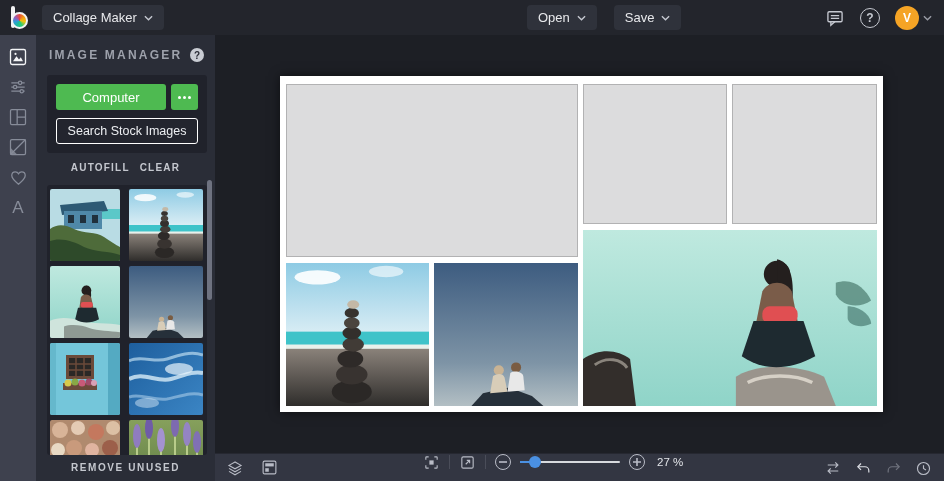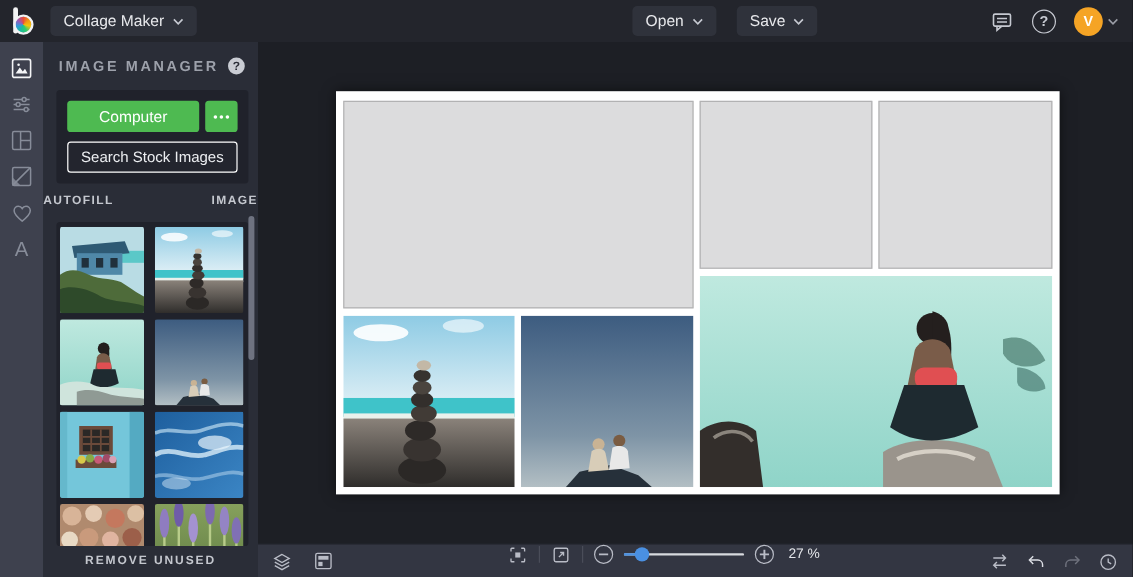--- a/index.html
+++ b/index.html
@@ -43,21 +43,21 @@
   .inner-box { position:absolute; left:11px; top:40px; width:160px; height:78px; background:#20222b;
     border-radius:3px; padding:9px; display:flex; flex-direction:column; gap:8px; }
   .btn-row { display:flex; gap:5px; }
   .green-btn { flex:1; height:26px; background:#4eba51; border:none; border-radius:3px; color:#fff;
     font-size:13px; font-family:inherit; cursor:pointer; }
   .more-btn { width:27px; height:26px; background:#4eba51; border:none; border-radius:3px; cursor:pointer;
     display:flex; align-items:center; justify-content:center; gap:2px; }
   .more-btn i { width:3px; height:3px; border-radius:50%; background:#fff; }
   .search-btn { height:28px; background:#23252e; border:1px solid #ffffff; border-radius:3px; color:#eceef1;
     font-size:12.5px; font-family:inherit; cursor:pointer; }
-  .fill-row { position:absolute; left:0; top:127px; width:179px; display:flex; justify-content:space-between; gap:10px; }
+  .fill-row { position:absolute; left:0; top:127px; width:179px; display:flex; justify-content:center; gap:10px; }
   .text-link { background:none; border:none; color:#c4c7ce; font-size:10px; letter-spacing:1.2px;
     font-weight:bold; font-family:inherit; cursor:pointer; }
   .thumbs { position:absolute; left:11px; top:150px; width:160px; height:270px; background:#20222b;
     border-radius:3px; overflow:hidden; padding:4px 0 0 3px; display:grid;
     grid-template-columns:70px 74px; grid-auto-rows:72px; column-gap:9px; row-gap:5px; }
   .thumb { width:100%; height:100%; border-radius:2px; overflow:hidden; cursor:pointer; }
   .thumb svg { display:block; width:100%; height:100%; }
   .panel-scrollbar { position:absolute; left:171px; top:145px; width:5px; height:120px; background:#6e7280;
     border-radius:3px; cursor:pointer; }
   .panel-footer { position:absolute; left:0; bottom:0; width:179px; height:27px; display:flex;
@@ -219,21 +219,21 @@
         <button class="more-btn">
           <i></i>
             <i></i>
             <i></i>
         </button>
       </div>
       <button class="search-btn">Search Stock Images</button>
     </div>
     <div class="fill-row">
       <button class="text-link">AUTOFILL</button>
-      <button class="text-link">IMAGE</button>
+      <button class="text-link">CLEAR</button>
     </div>
 
     <div class="thumbs">
 
       <div class="thumb">
         <svg viewBox="0 0 70 72" preserveAspectRatio="none">
           <rect width="70" height="72" fill="#b9dce4"></rect>
           <rect x="50" y="20" width="20" height="10" fill="#5bc8c8"></rect>
           <polygon points="10,16 54,12 58,22 12,26" fill="#2e5a74"></polygon>
           <rect x="14" y="22" width="38" height="18" fill="#4f88a8"></rect>

